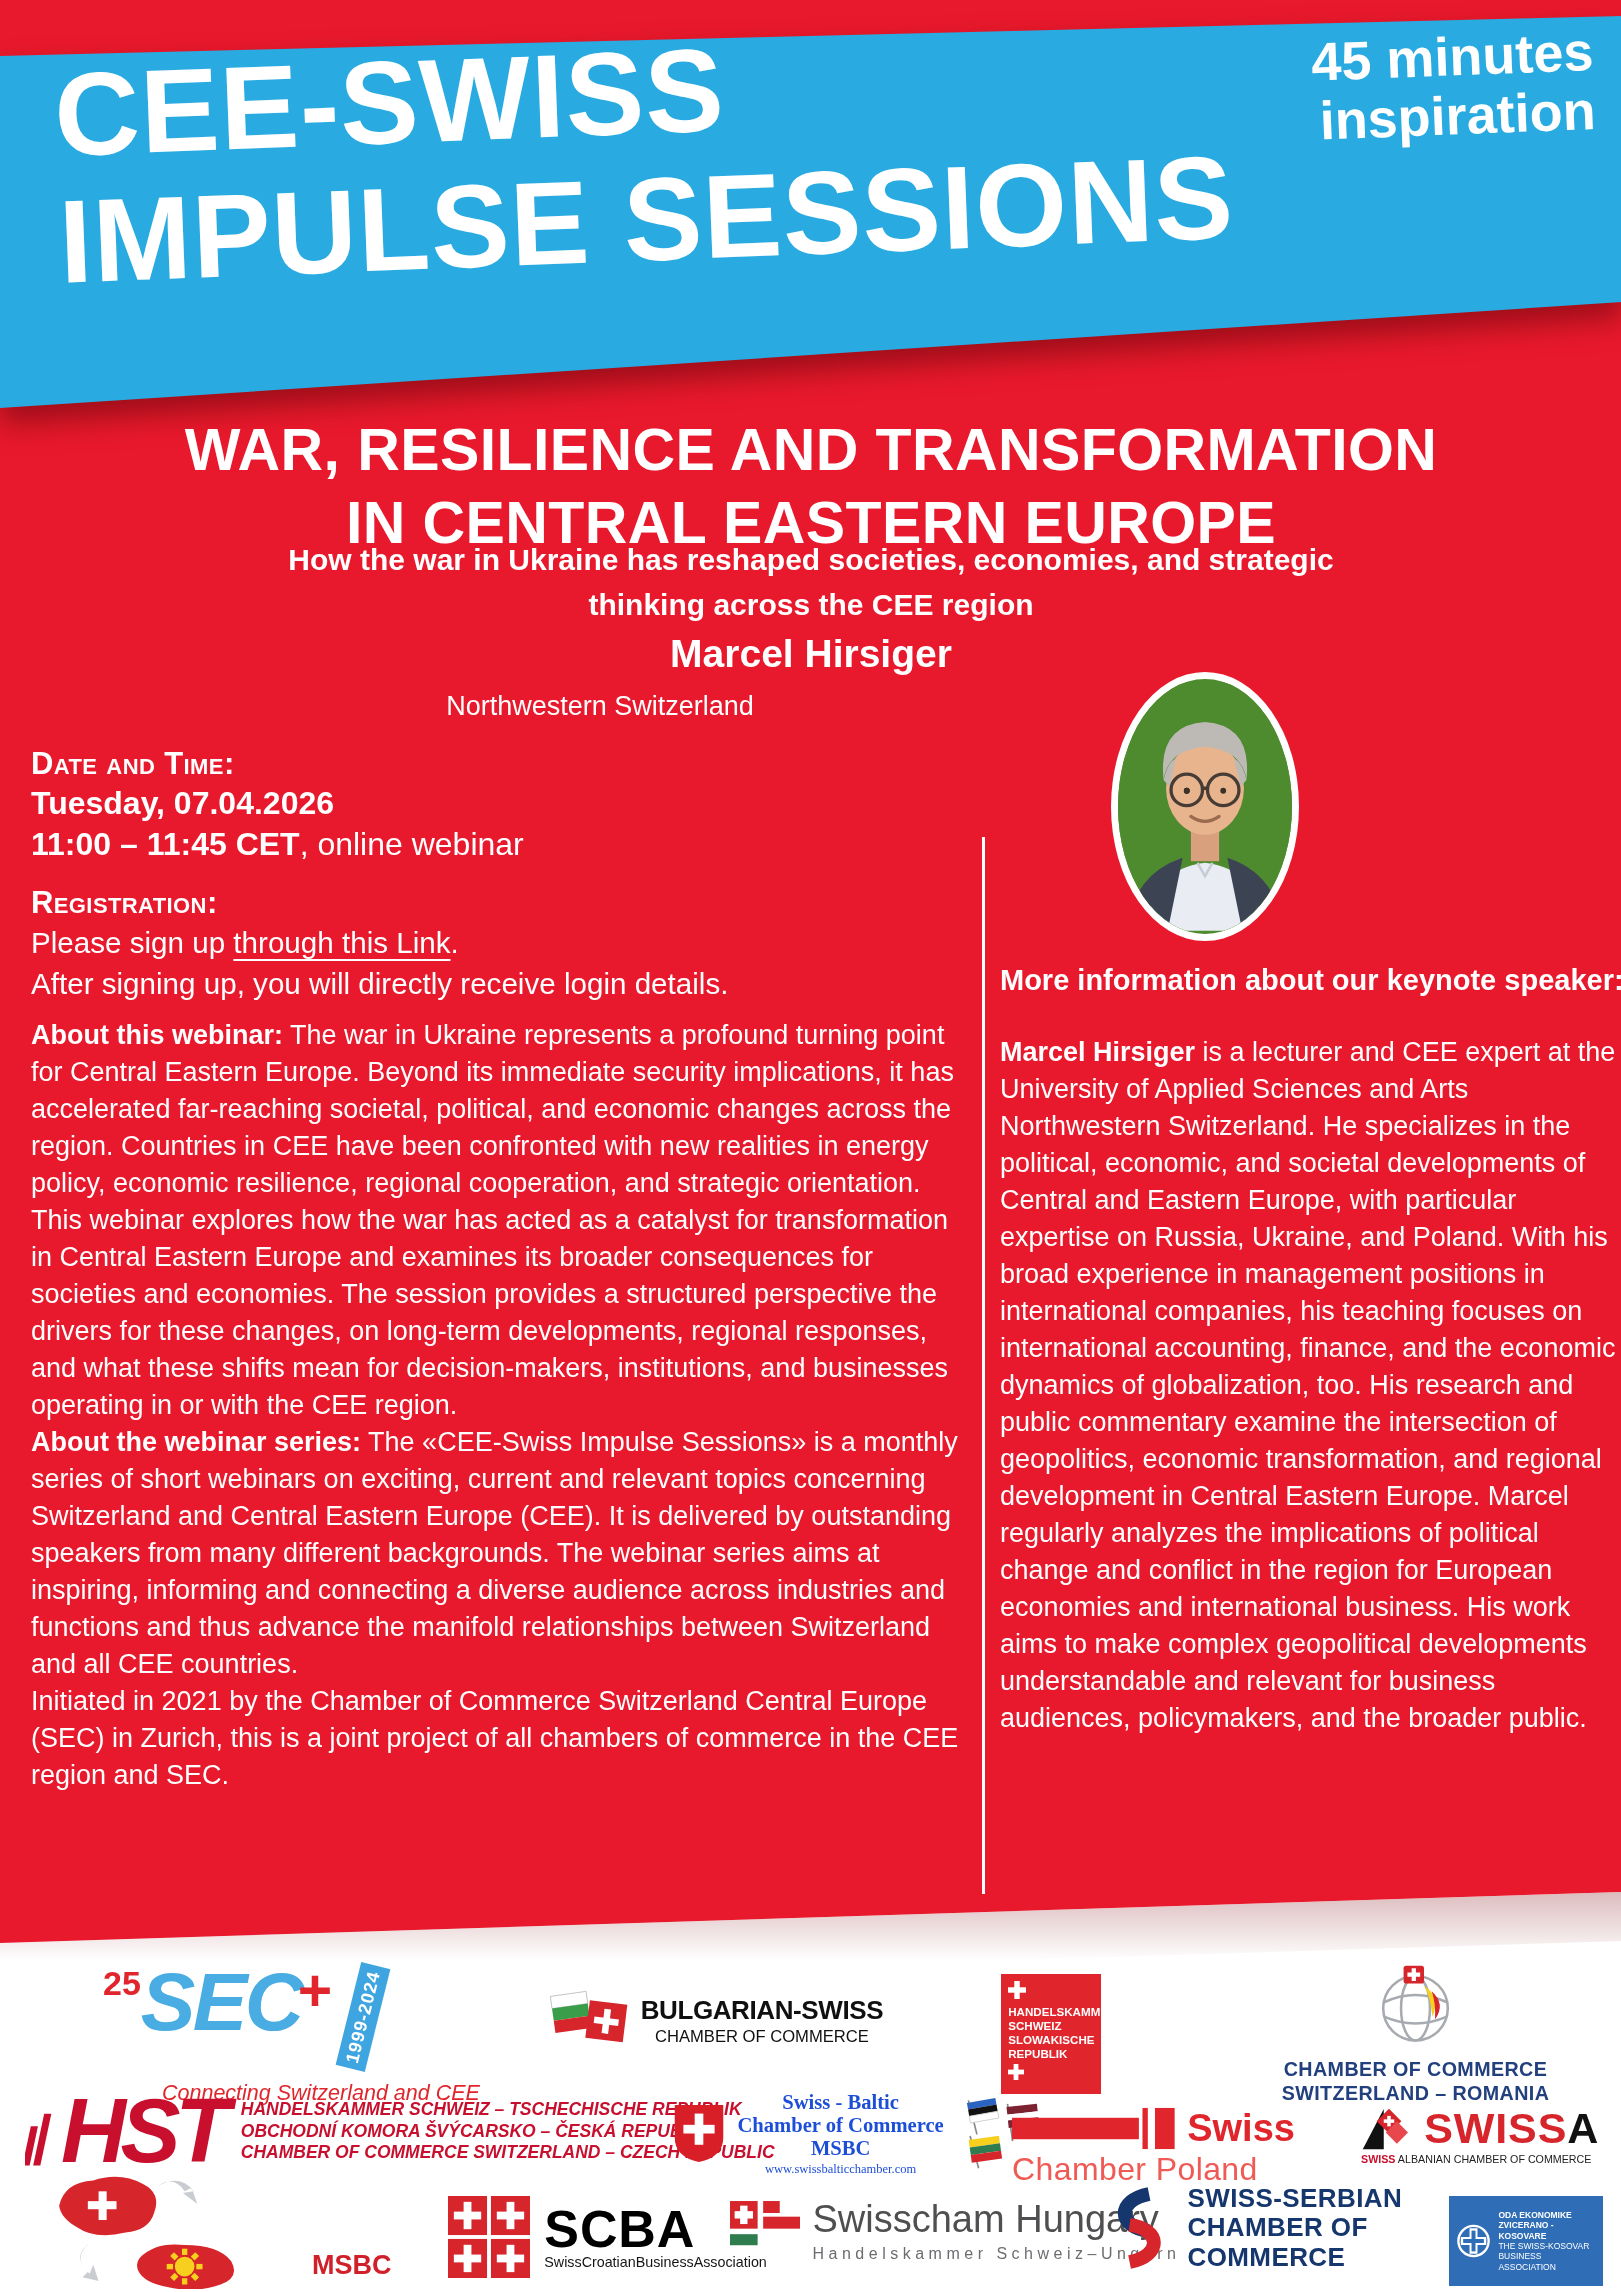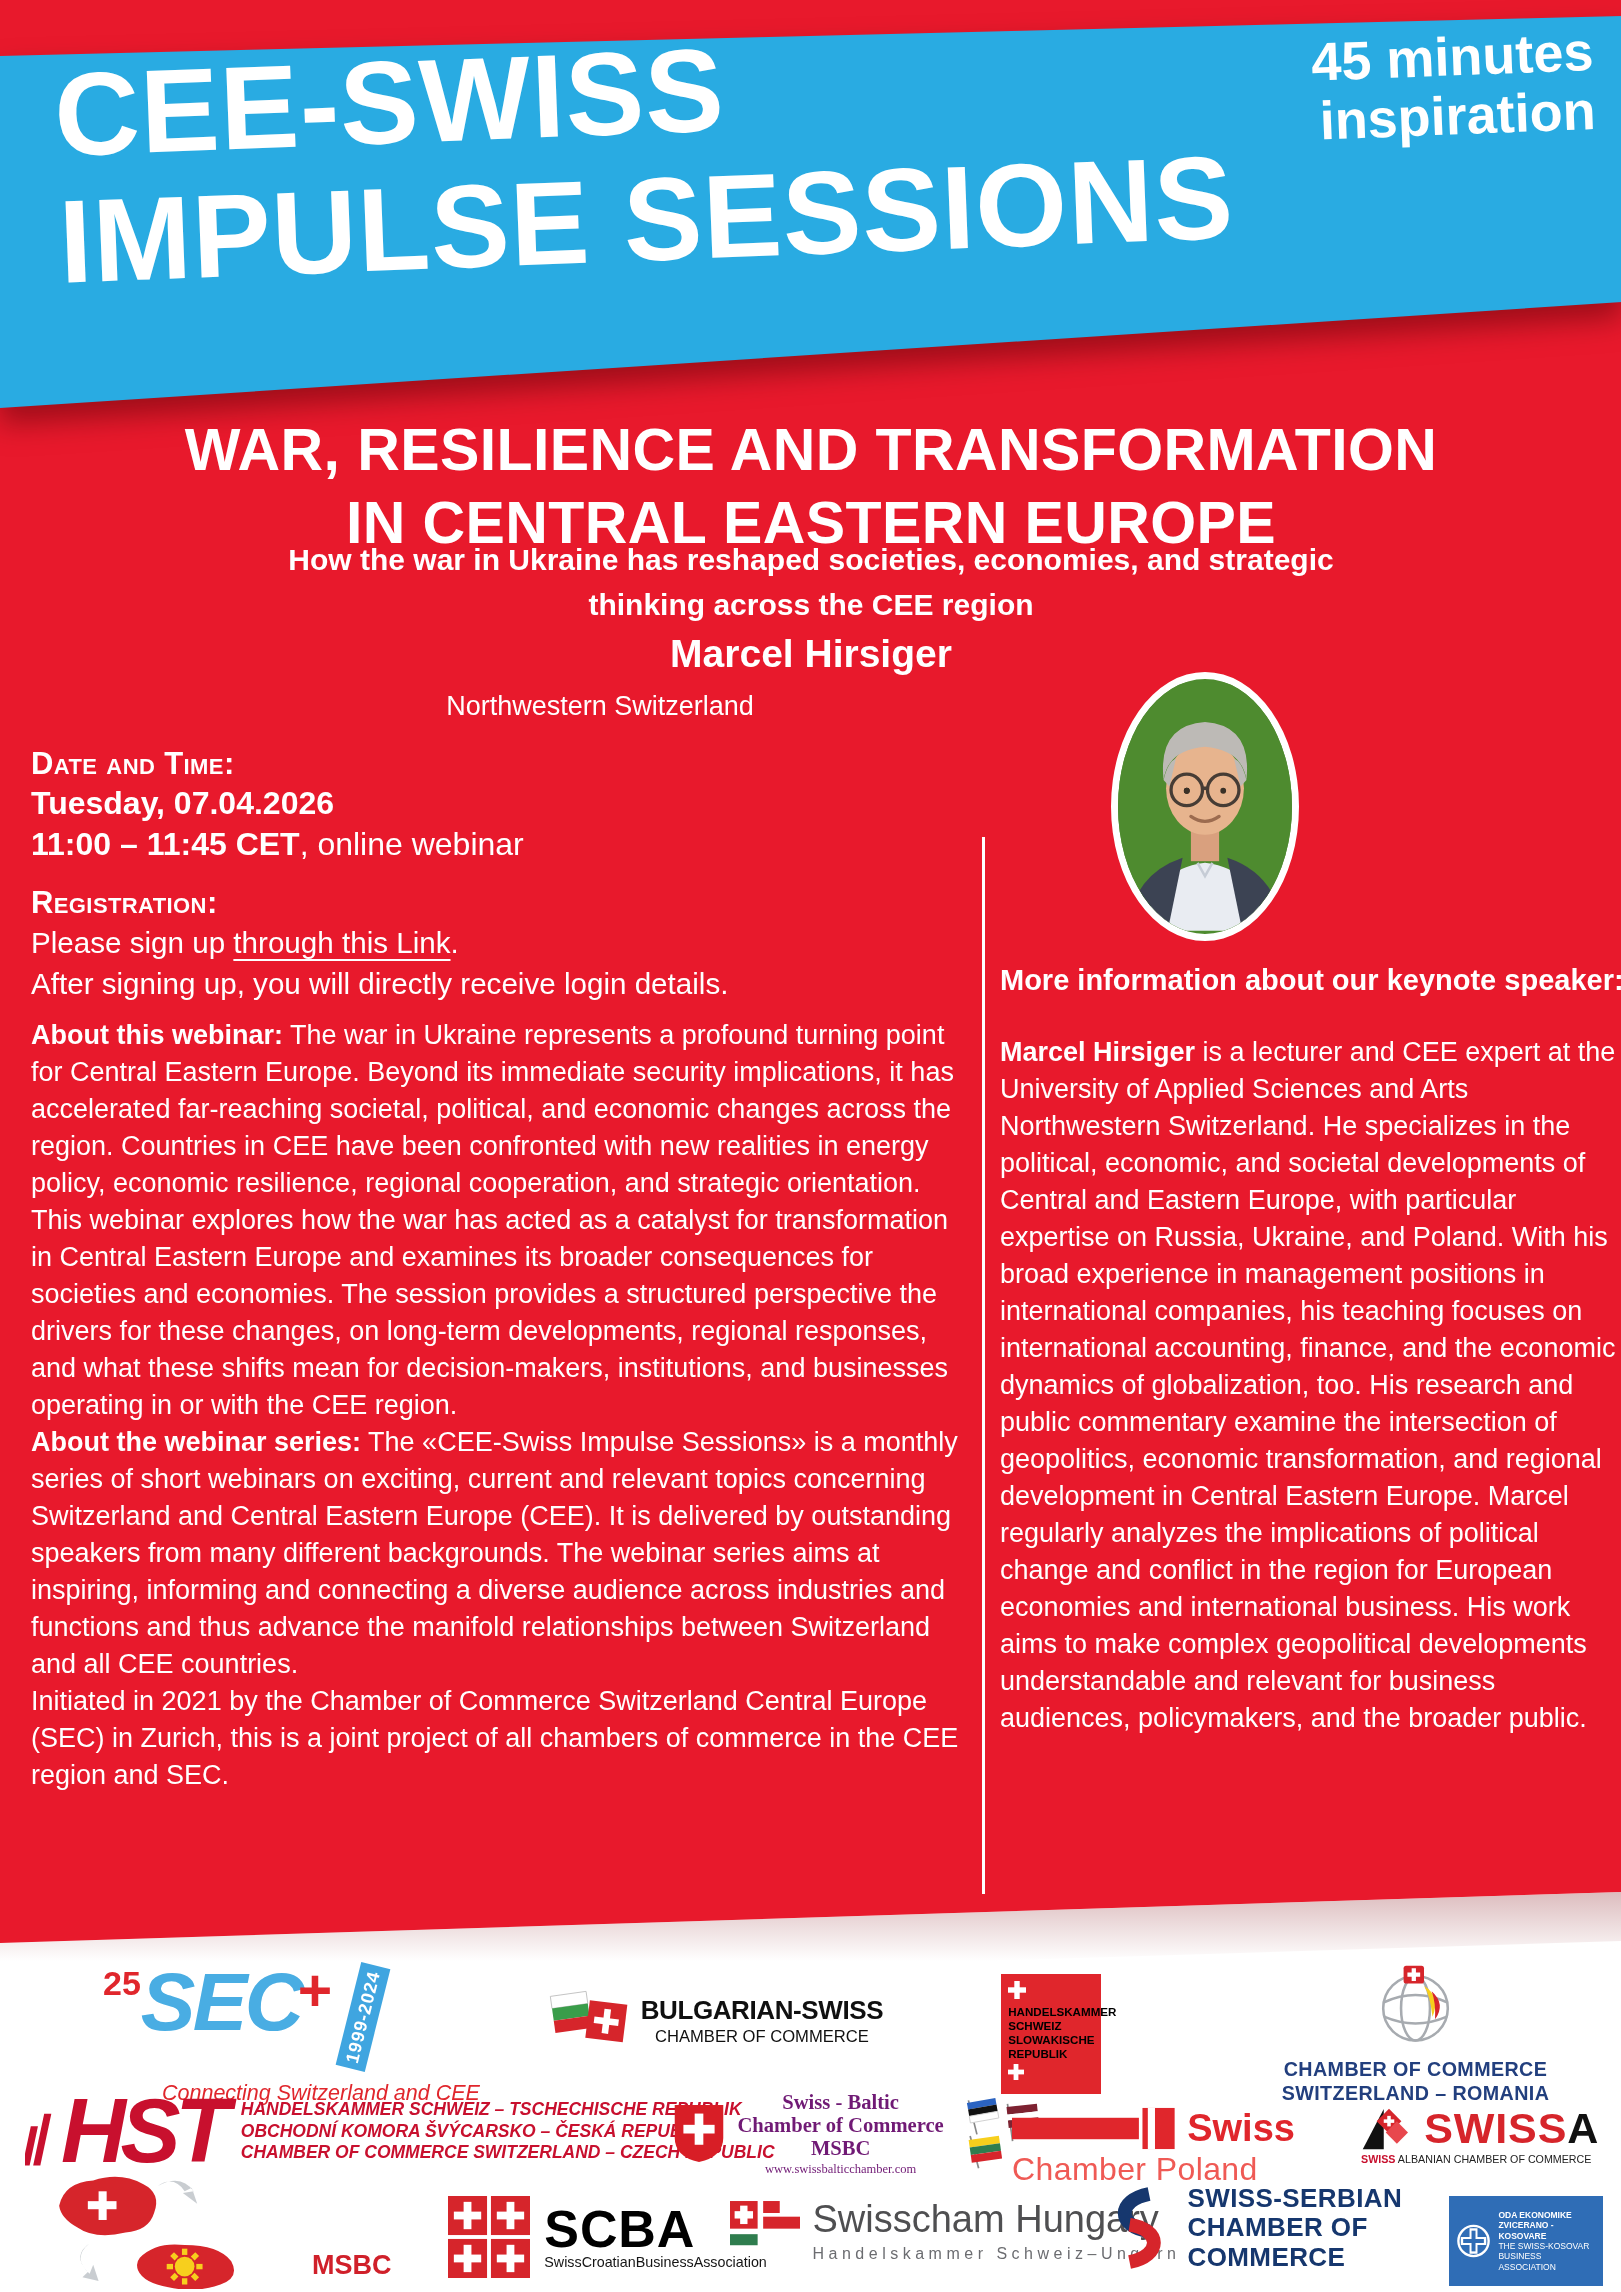--- a/index.html
+++ b/index.html
@@ -71,32 +71,32 @@
   .sec-plus { color:#e0262c; font-size:59px; line-height:54px; font-weight:bold; margin-left:-3.6px; }
   .sec-banner { width:30px; height:106px; background:#3fa5e0; transform:rotate(14deg); margin-left:16px;
     display:flex; align-items:center; justify-content:center; }
   .sec-banner span { writing-mode:vertical-rl; transform:rotate(180deg); color:#fff; font-size:18px; font-weight:bold; letter-spacing:0.9px; }
   .sec-tagline { color:#e0262c; font-style:italic; font-size:21.5px; margin:10.7px 0 0 59px; }
   
   .bulg { left:548px; top:97px; display:flex; align-items:center; gap:10.7px;text-align:center; }
   .bulg-name { font-size:26px; font-weight:bold; color:#101010; letter-spacing:-0.4px; }
   .bulg-sub { font-size:16.6px; color:#101010; margin-top:1.8px; }
   
-  .slovak { left:1001px; top:82px; width:100px; height:120px; background:#e0262c; padding:7.2px; color:#000000; }
+  .slovak { left:1001px; top:82px; width:100px; height:120px; background:#e0262c; padding:7.2px; color:#ffffff; }
   .slovak-lines { font-size:11.6px; font-weight:bold; line-height:14px; margin-top:2.7px; }
   
   .rom { left:1272px; top:72px; width:287px; text-align:center; }
   .rom-text { color:#223f7e; font-weight:bold; font-size:19.7px; line-height:24px; letter-spacing:0.4px; margin-top:5.4px; }
   
   .hst { left:25px; top:202px; display:flex; align-items:flex-start; }
   .hst-mark { font-size:90px; line-height:75px; font-weight:bold; font-style:italic; color:#c8102e; letter-spacing:-5.4px; }
   .hst-lines { margin:5.4px 0 0 16px; font-size:17.5px; line-height:21.5px; font-weight:bold; font-style:italic; color:#c8102e; }
   
   .sbcc { left:673px; top:199px; display:flex; align-items:center; gap:12.5px; }
-  .sbcc-text { text-align:center; font-family:"Liberation Serif", serif; color:#701a75; }
+  .sbcc-text { text-align:center; font-family:"Liberation Serif", serif; color:#1d4ed8; }
   .sbcc-l { font-size:20.6px; font-weight:bold; line-height:23px; }
   .sbcc-url { font-size:12.5px; margin-top:1.8px; }
   
   .pol { left:1012px; top:214px; }
   .pol-row { display:flex; align-items:center; }
   .pol-swiss { font-size:38px; font-weight:bold; color:#e0262c; margin-left:7.2px; }
   .pol-sub { font-size:32px; color:#ef5a55; margin-top:0; letter-spacing:0.4px; }
   
   .swissa { left:1361px; top:212px; }
   .swissa-row { display:flex; align-items:center; gap:7.2px; }

